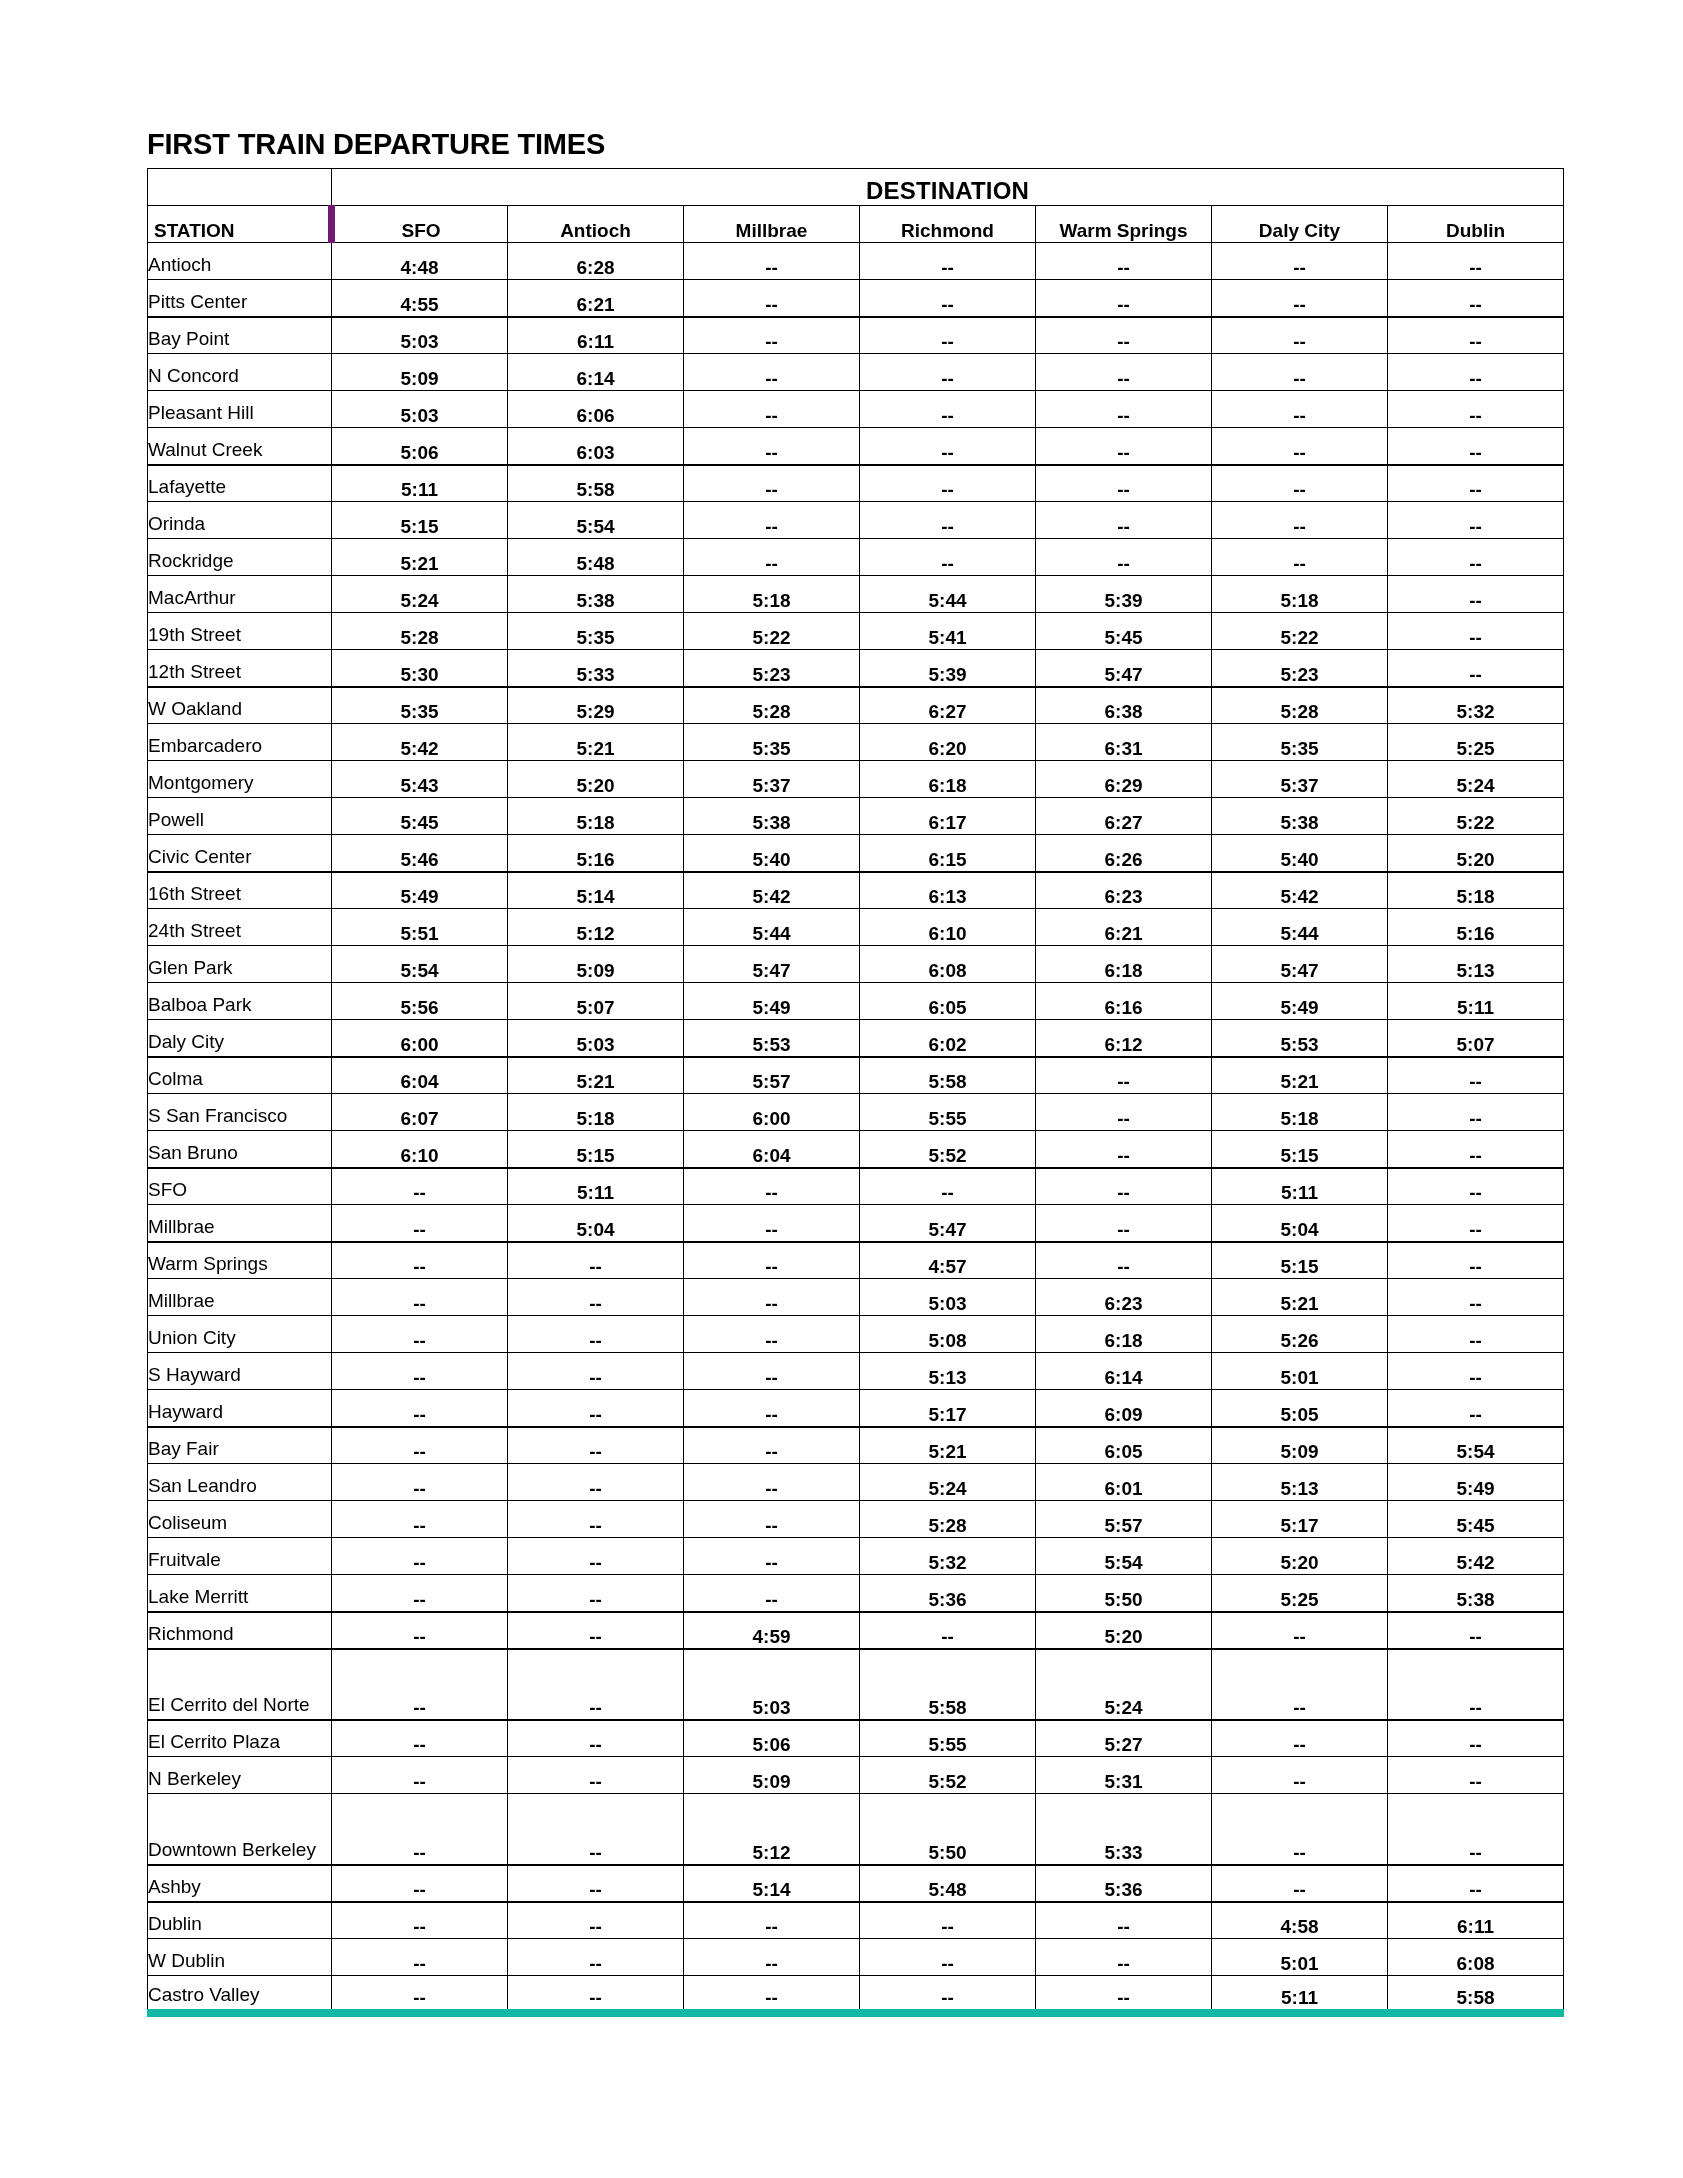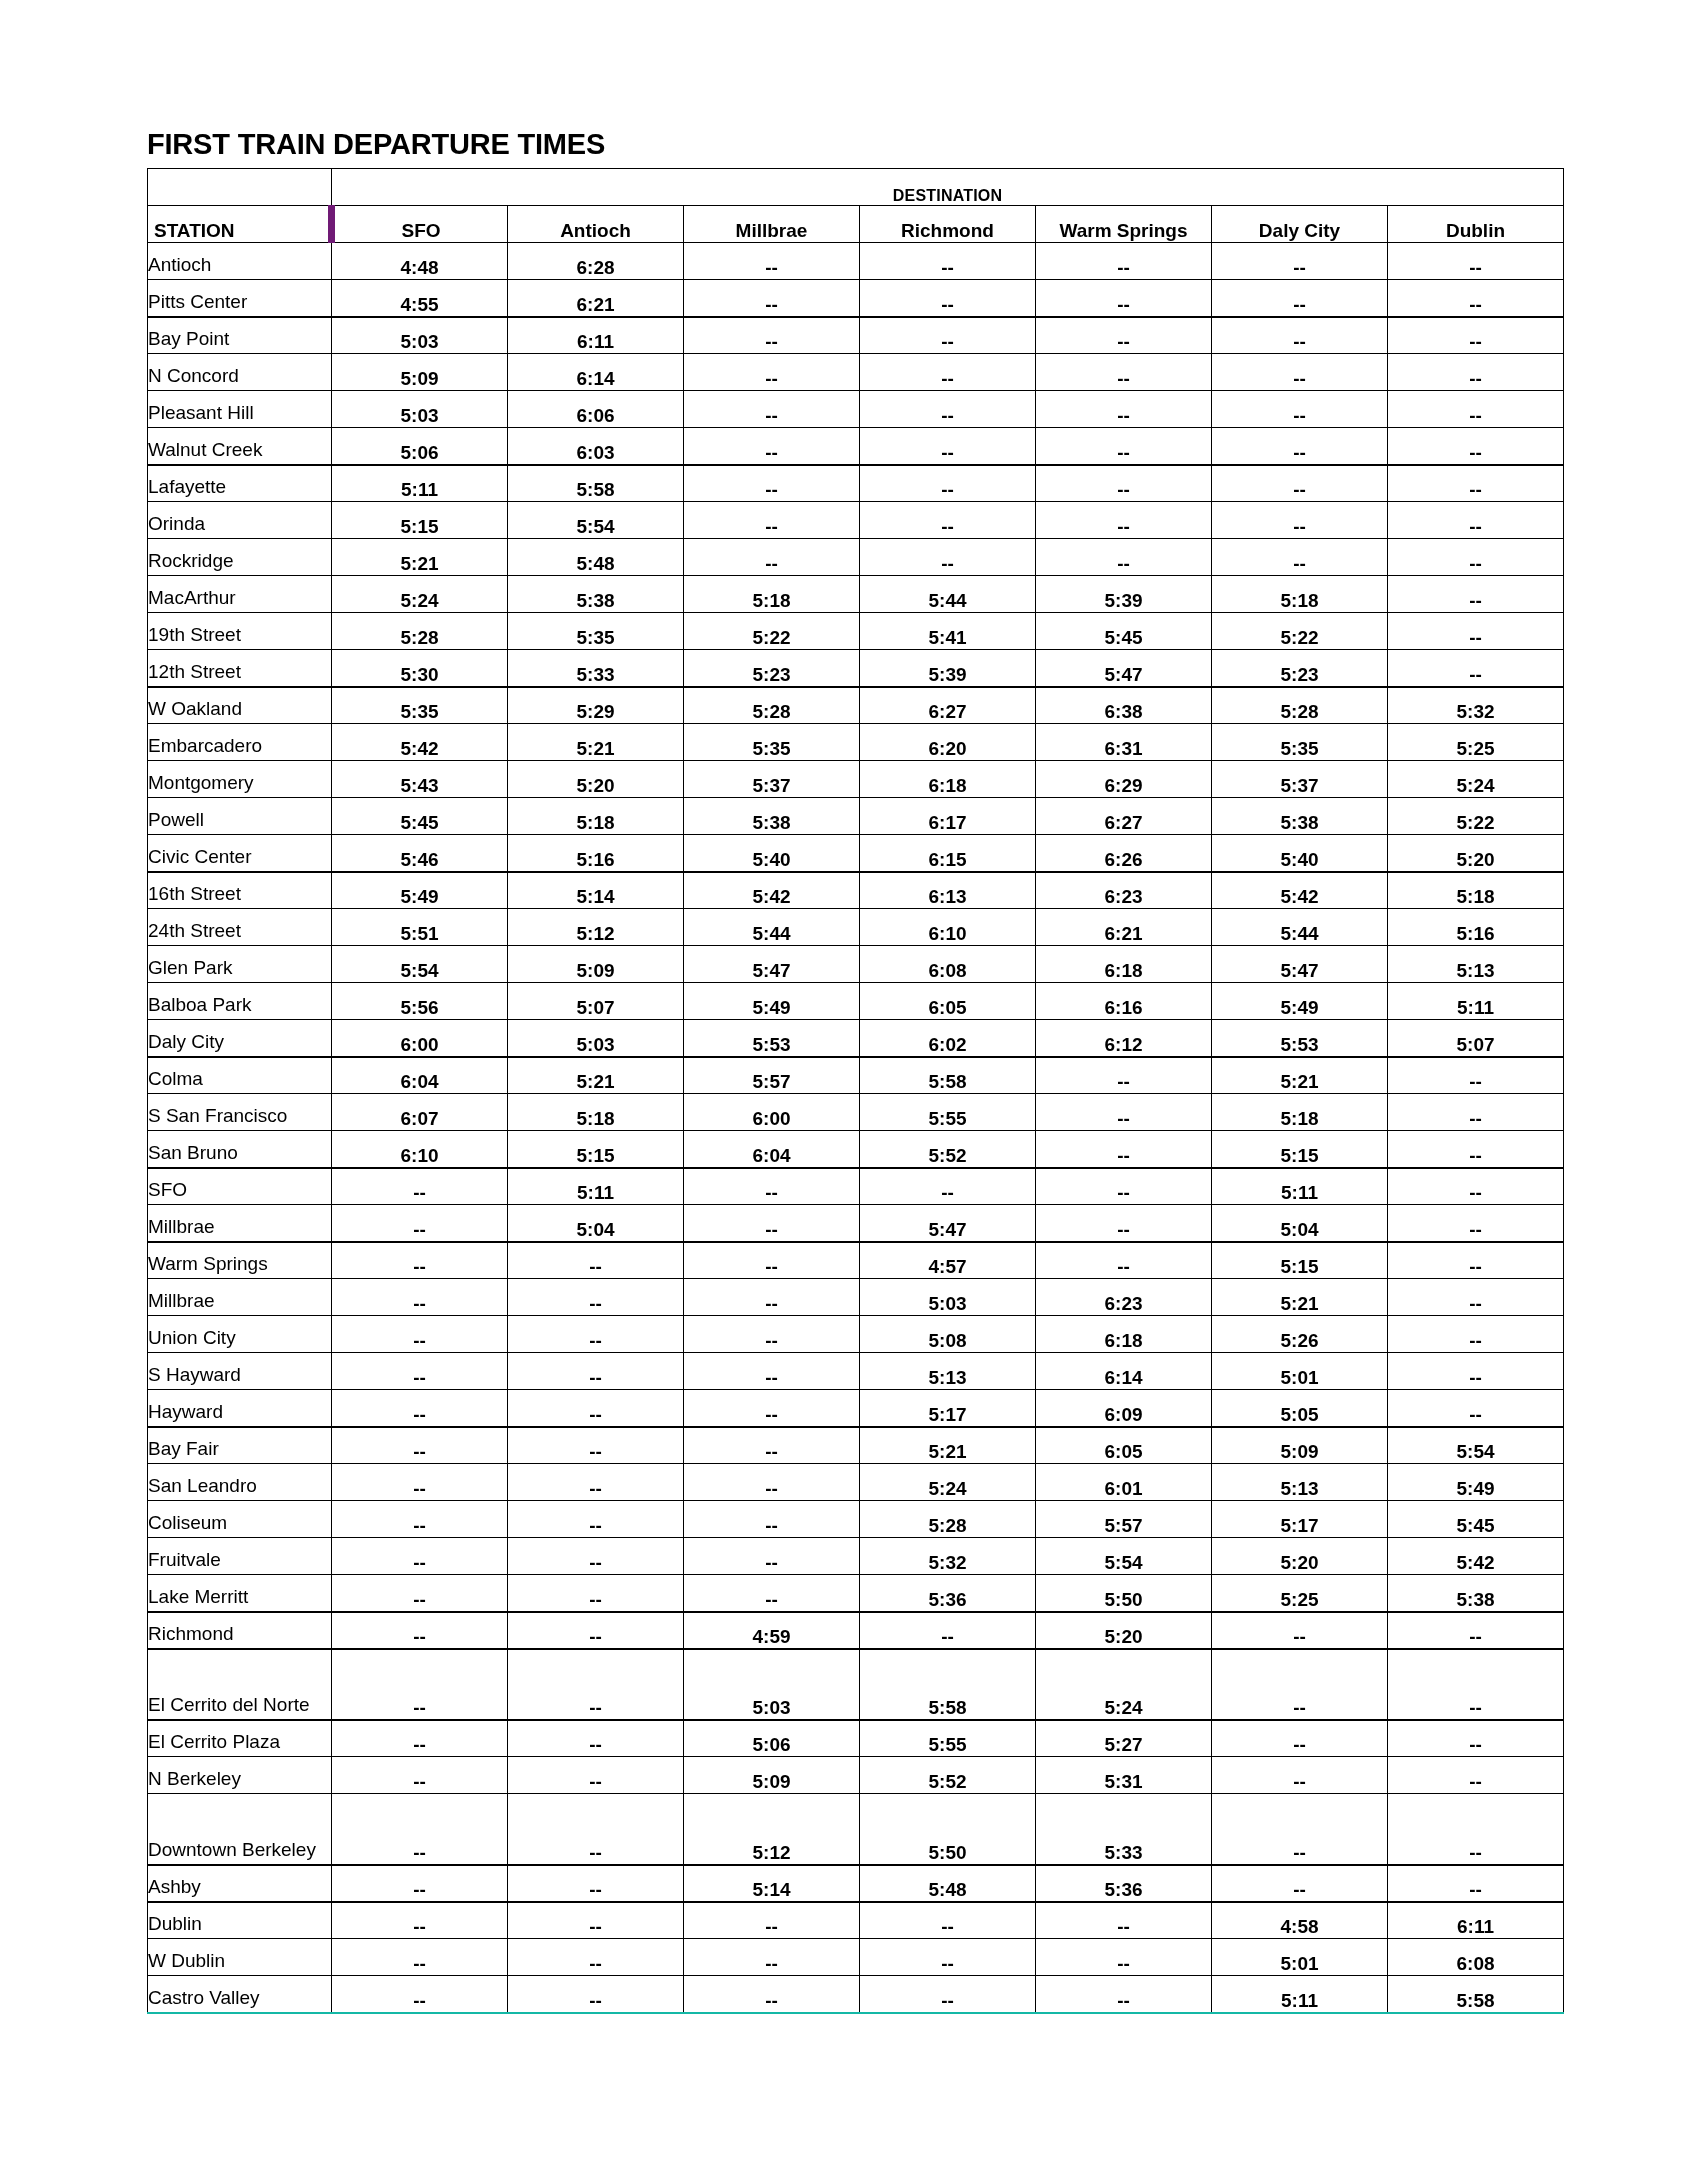--- a/index.html
+++ b/index.html
@@ -54,21 +54,21 @@
     border-right: 2px solid #000000;
     border-bottom: 2px solid #000000;
     height: 40px;
   }
   .banner-dest {
     border: 1px solid #000000;
     border-bottom: 2px solid #000000;
     border-top: 2px solid #000000;
     text-align: center;
     font-weight: bold;
-    font-size: 16px;
+    font-size: 24px;
     vertical-align: middle;
     height: 40px;
     letter-spacing: 0.2px;
   }
 
   
   .colhead {
     font-weight: bold;
     text-align: center;
     vertical-align: bottom;
@@ -93,21 +93,21 @@
     border-right: 2px solid #000000;
   }
   td.time {
     text-align: center;
     font-weight: bold;
     padding-bottom: 3px;
   }
   tr.tall td { height: 71px; }
   tr.thick-bottom td { border-bottom: 2px solid #000000; }
   td.last-col { border-right: 2px solid #000000; }
-  tr.lastrow td { border-bottom: 2px solid #14b8a6; }
+  tr.lastrow td { border-bottom: 8px solid #14b8a6; }
 </style>
 </head>
 <body>
 
 <div id="page">
 
   <h1 id="doc-title">FIRST TRAIN DEPARTURE TIMES</h1>
 
   <table class="sched">
     <colgroup>

